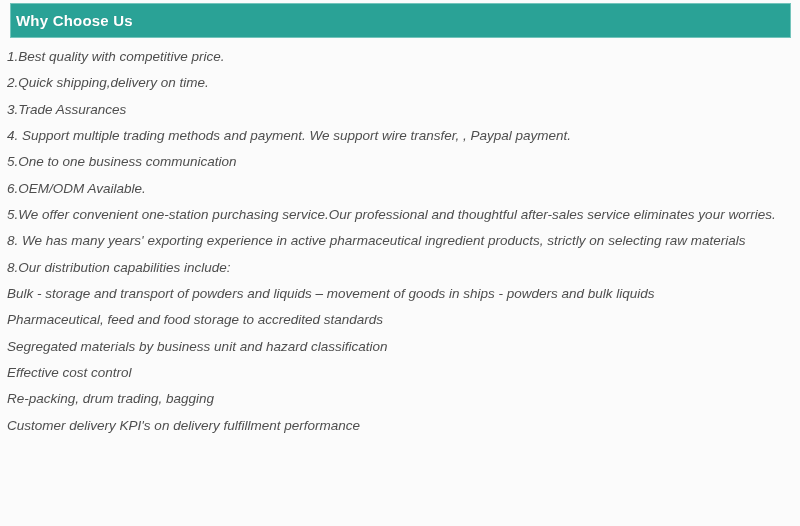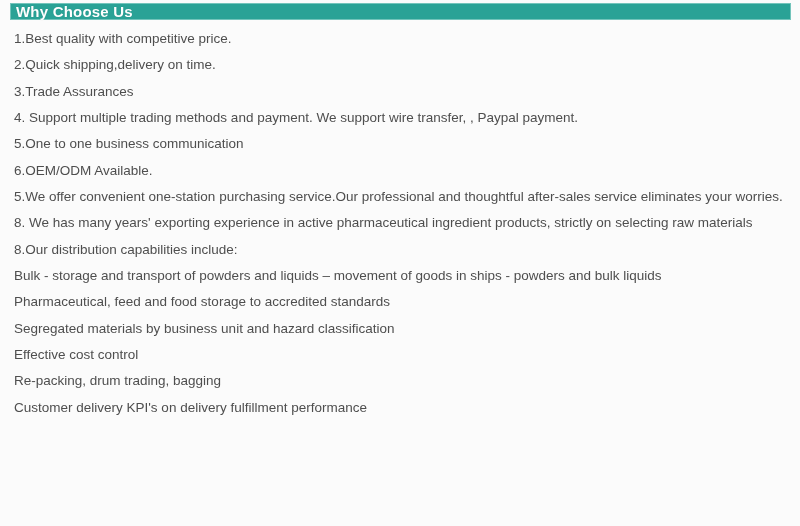--- a/index.html
+++ b/index.html
@@ -11,37 +11,38 @@
     height: 526px;
     background: #fbfbfb;
     font-family: "Liberation Sans", "DejaVu Sans", sans-serif;
     overflow: hidden;
   }
   .section {
     width: 800px;
   }
   .header-bar {
     margin: 3px 9px 0 10px;
-    height: 17px;
+    height: 35px;
     background: #2aa296;
     border: 1px solid #73c4bb;
     display: flex;
     align-items: center;
     box-sizing: border-box;
   }
   .header-title {
     color: #ffffff;
     font-weight: bold;
     font-size: 15px;
     padding-left: 5px;
     letter-spacing: 0.2px;
     text-shadow: 0 0 1px rgba(0,0,0,0.15);
   }
   .content {
-    padding: 6px 8px 0 14px;
+    padding: 6px 8px 0 7px;
+    font-style: italic;
   }
   .content p {
     margin: 0;
     height: 26.35px;
     line-height: 26.35px;
     font-size: 13.5px;
     color: #4e4e4e;
     white-space: nowrap;
     overflow: hidden;
   }

